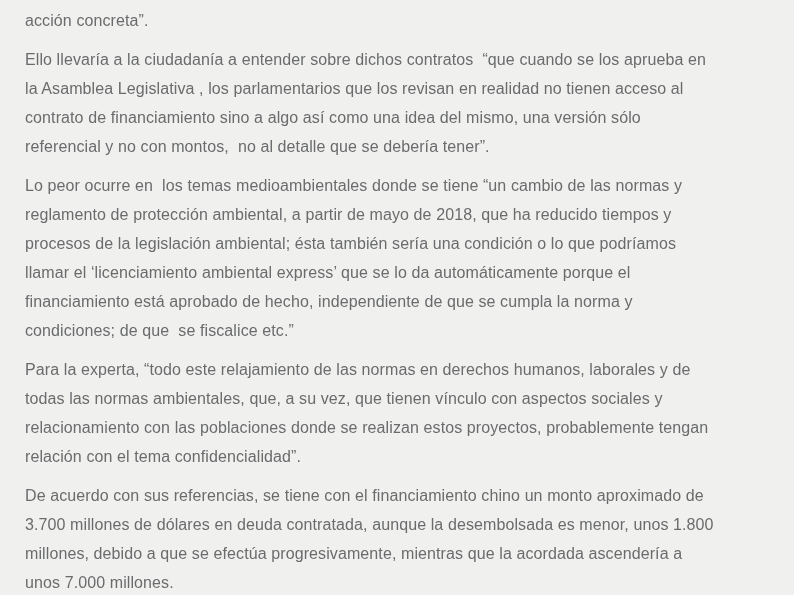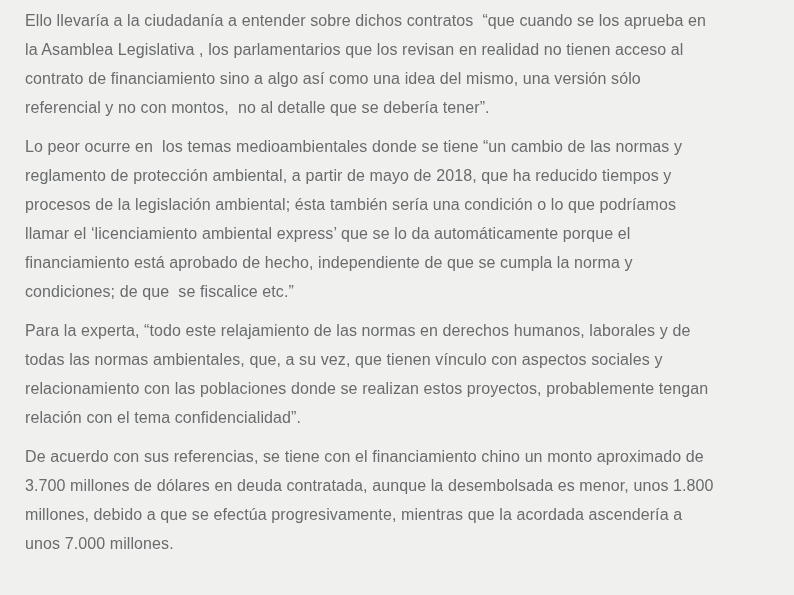--- a/index.html
+++ b/index.html
@@ -28,20 +28,21 @@
     letter-spacing: 0.1px;
   }
   .article-text p:last-child {
     margin-bottom: 0;
   }
 </style>
 </head>
 <body>
 
 <div class="article-text">
+  <p>acción concreta”.</p>
   <p>Ello llevaría a la ciudadanía a entender sobre dichos contratos  “que cuando se los aprueba en
 la Asamblea Legislativa , los parlamentarios que los revisan en realidad no tienen acceso al
 contrato de financiamiento sino a algo así como una idea del mismo, una versión sólo
 referencial y no con montos,  no al detalle que se debería tener”.</p>
   <p>Lo peor ocurre en  los temas medioambientales donde se tiene “un cambio de las normas y
 reglamento de protección ambiental, a partir de mayo de 2018, que ha reducido tiempos y
 procesos de la legislación ambiental; ésta también sería una condición o lo que podríamos
 llamar el ‘licenciamiento ambiental express’ que se lo da automáticamente porque el
 financiamiento está aprobado de hecho, independiente de que se cumpla la norma y
 condiciones; de que  se fiscalice etc.”</p>

